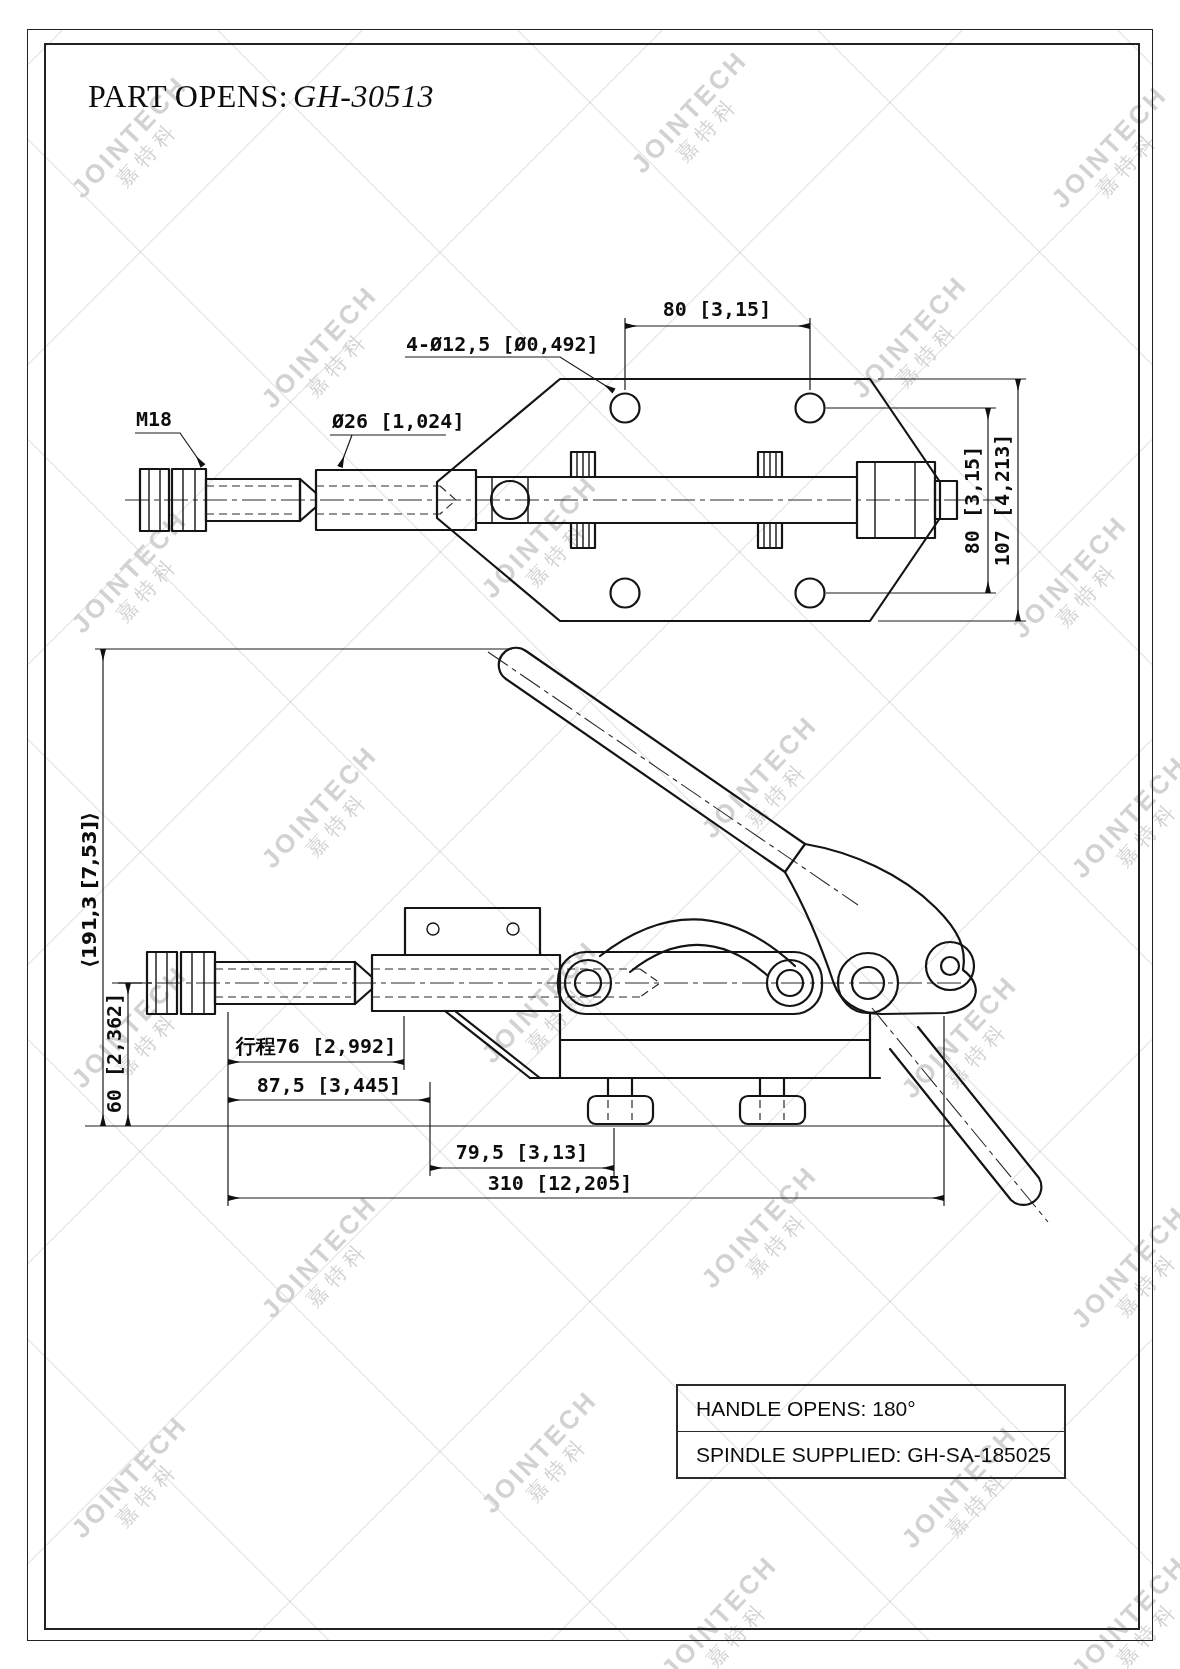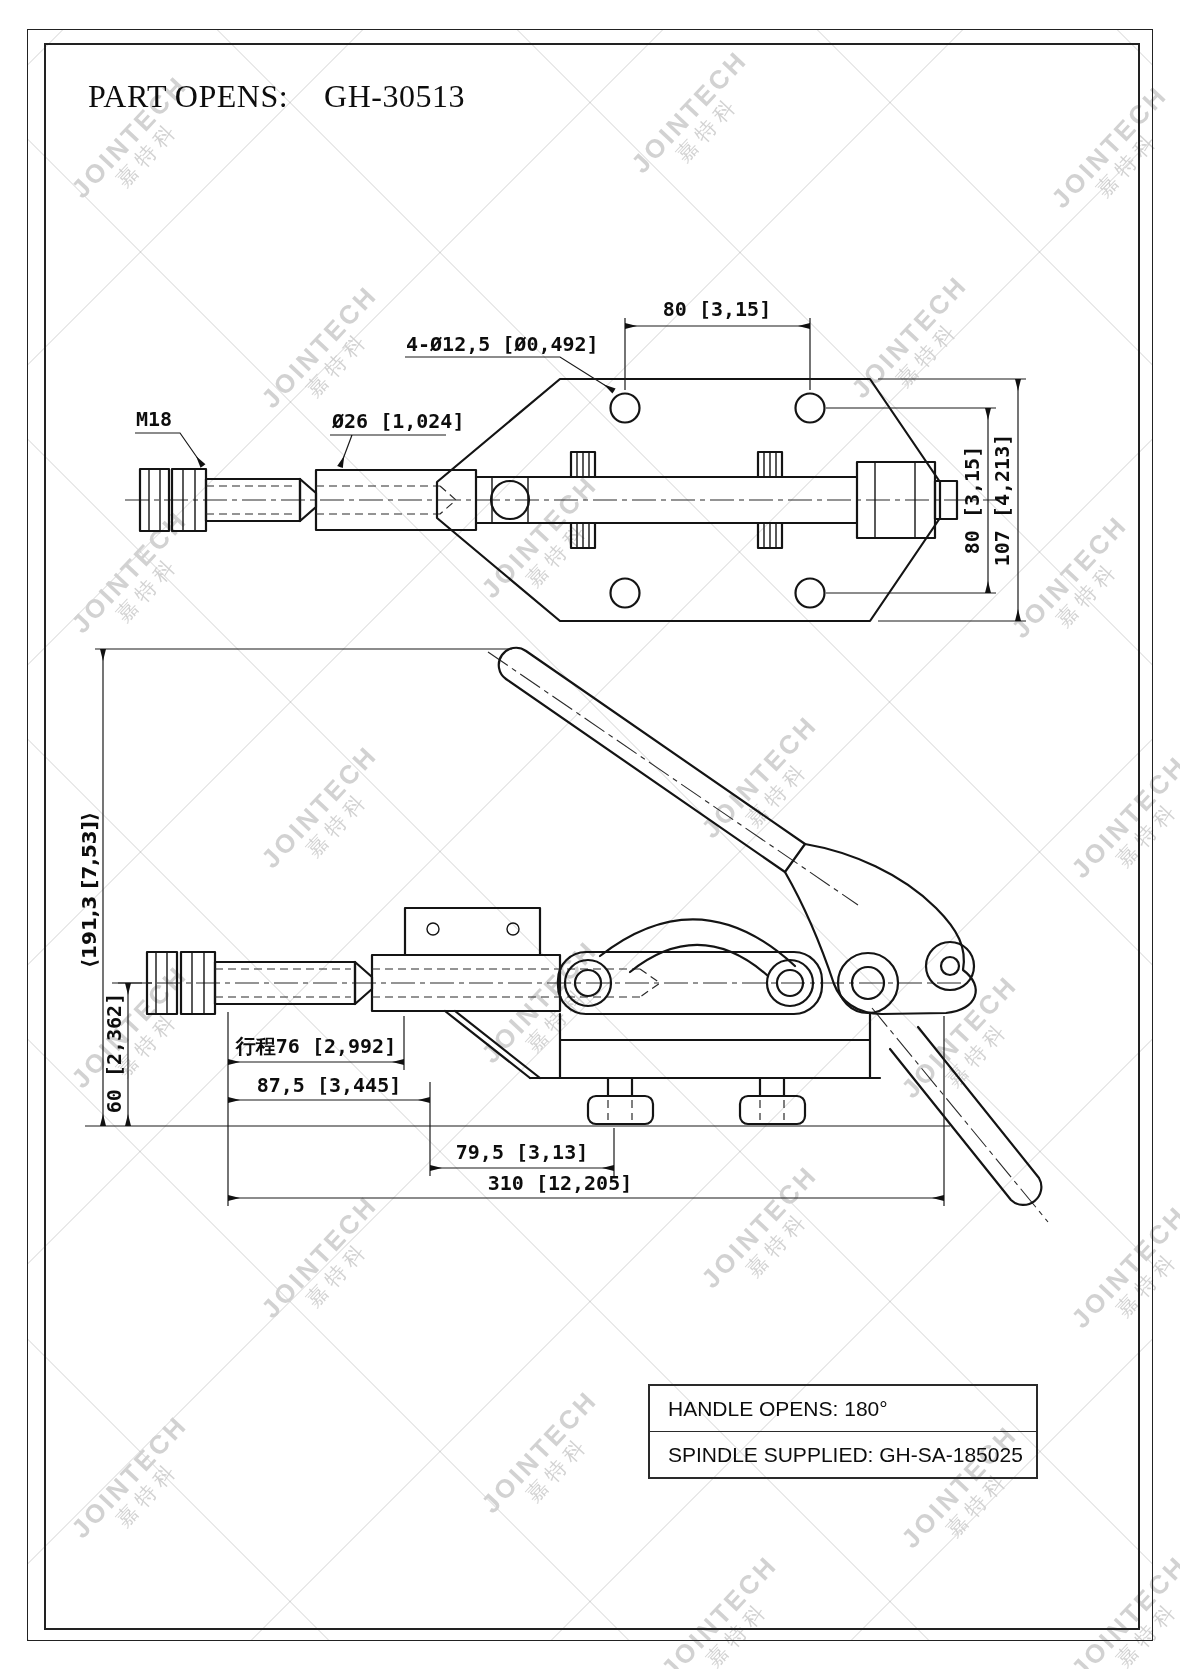--- a/index.html
+++ b/index.html
@@ -15,31 +15,31 @@
   #wm{position:absolute;left:0;top:0;width:1180px;height:1669px;pointer-events:none;}
   .wm{position:absolute;transform:rotate(-47deg);text-align:center;color:#d2d2d2;line-height:1.05;}
   .wm .b{display:block;font-weight:bold;font-size:26px;letter-spacing:3px;font-family:"Liberation Sans",sans-serif;}
   .wm .c{display:block;font-size:21px;letter-spacing:6px;}
   
   .frame-outer{position:absolute;left:27px;top:29px;width:1124px;height:1610px;border:1.6px solid #222;}
   .frame-inner{position:absolute;left:44px;top:43px;width:1092px;height:1583px;border:2.4px solid #222;}
   
   .title{position:absolute;left:88px;top:78px;font-family:"Liberation Serif",serif;
          font-size:32px;color:#0d0d0d;letter-spacing:0.5px;}
-  .title .num{margin-left:36px;}
+  .title .num{margin-left:5px;font-style:italic;}
   
   svg.draw{position:absolute;left:0;top:0;}
   .ol{stroke:#141414;stroke-width:2.2;fill:none;stroke-linejoin:round;stroke-linecap:round;}
   .ol-thin{stroke:#141414;stroke-width:1.4;fill:none;}
   .cl{stroke:#2a2a2a;stroke-width:1.1;fill:none;stroke-dasharray:24 5 5 5;}
   .hid{stroke:#2a2a2a;stroke-width:1.2;fill:none;stroke-dasharray:8 5;}
   .dim{stroke:#1a1a1a;stroke-width:1.2;fill:none;}
   text.dt{font-family:"DejaVu Sans Mono",monospace;font-weight:bold;font-size:20px;fill:#0d0d0d;}
   
-  .spec{position:absolute;left:648px;top:1384px;width:386px;border:2px solid #2a2a2a;}
+  .spec{position:absolute;left:676px;top:1384px;width:386px;border:2px solid #2a2a2a;}
   .spec .row{height:45px;display:flex;align-items:center;padding-left:18px;
              font-size:21px;color:#0d0d0d;border-top:1.6px solid #2a2a2a;}
   .spec .row:first-child{border-top:none;}
 </style>
 </head>
 <body>
 
 <div class="page">
 
   <div class="xlines"></div>

